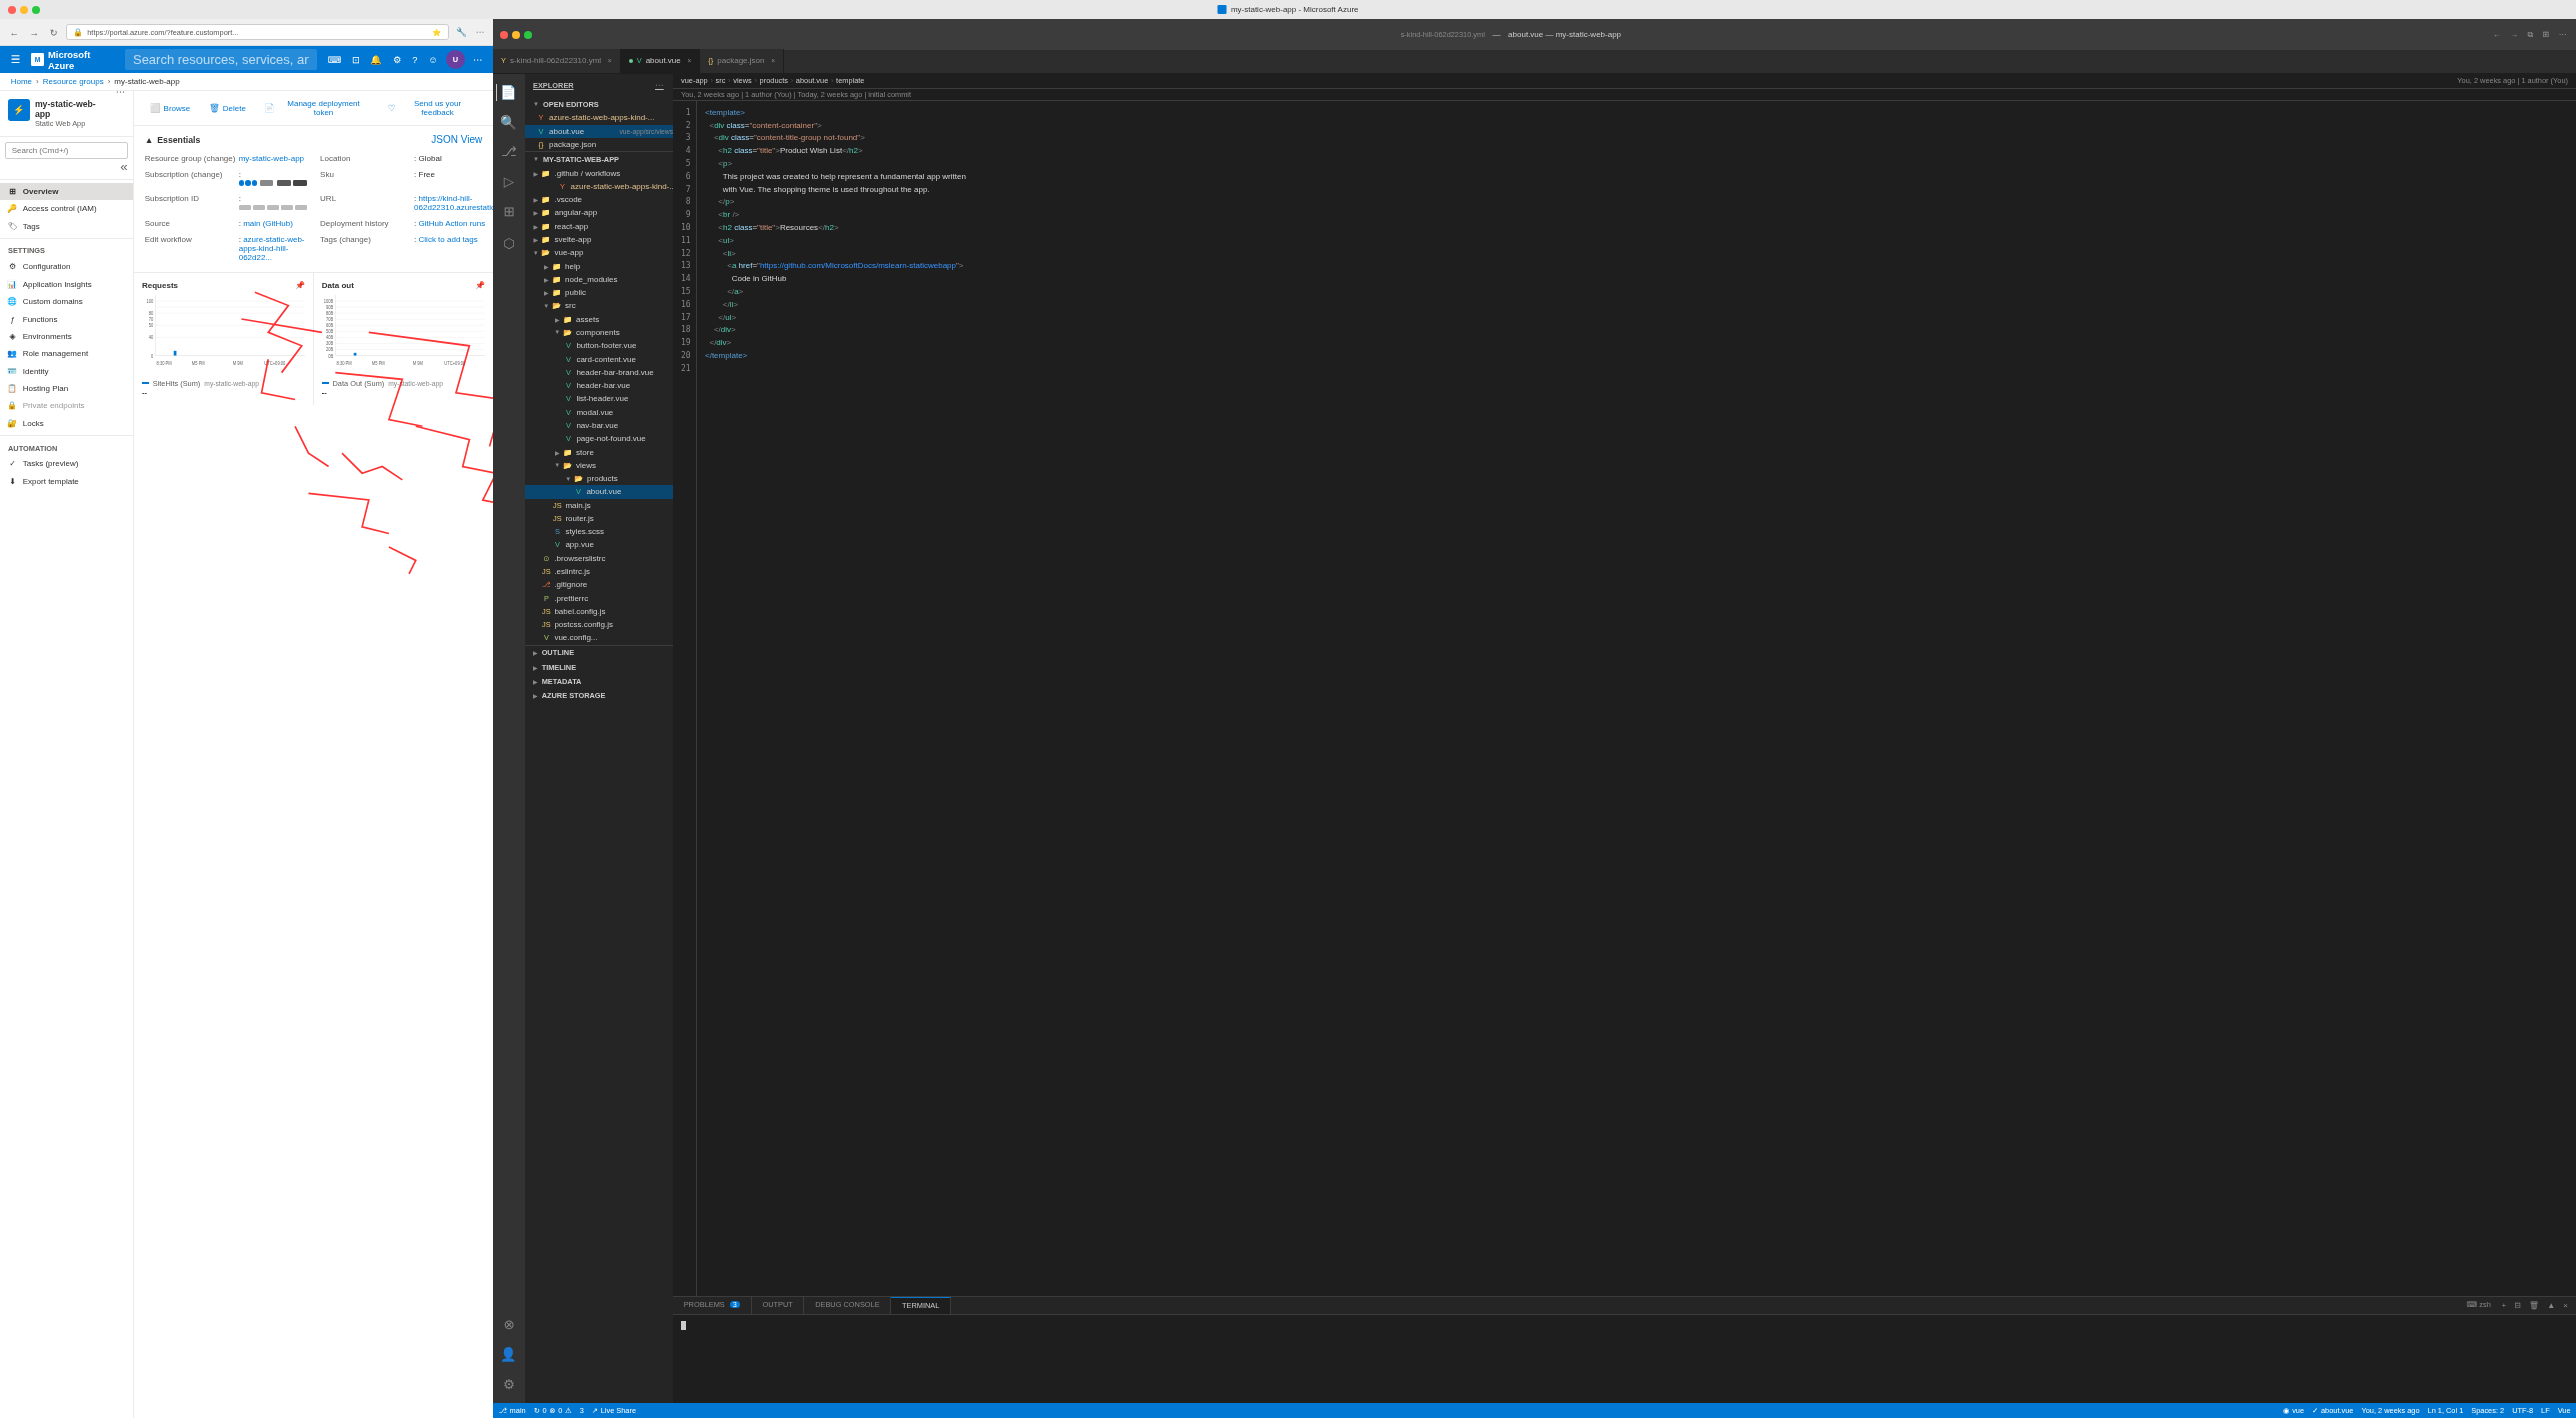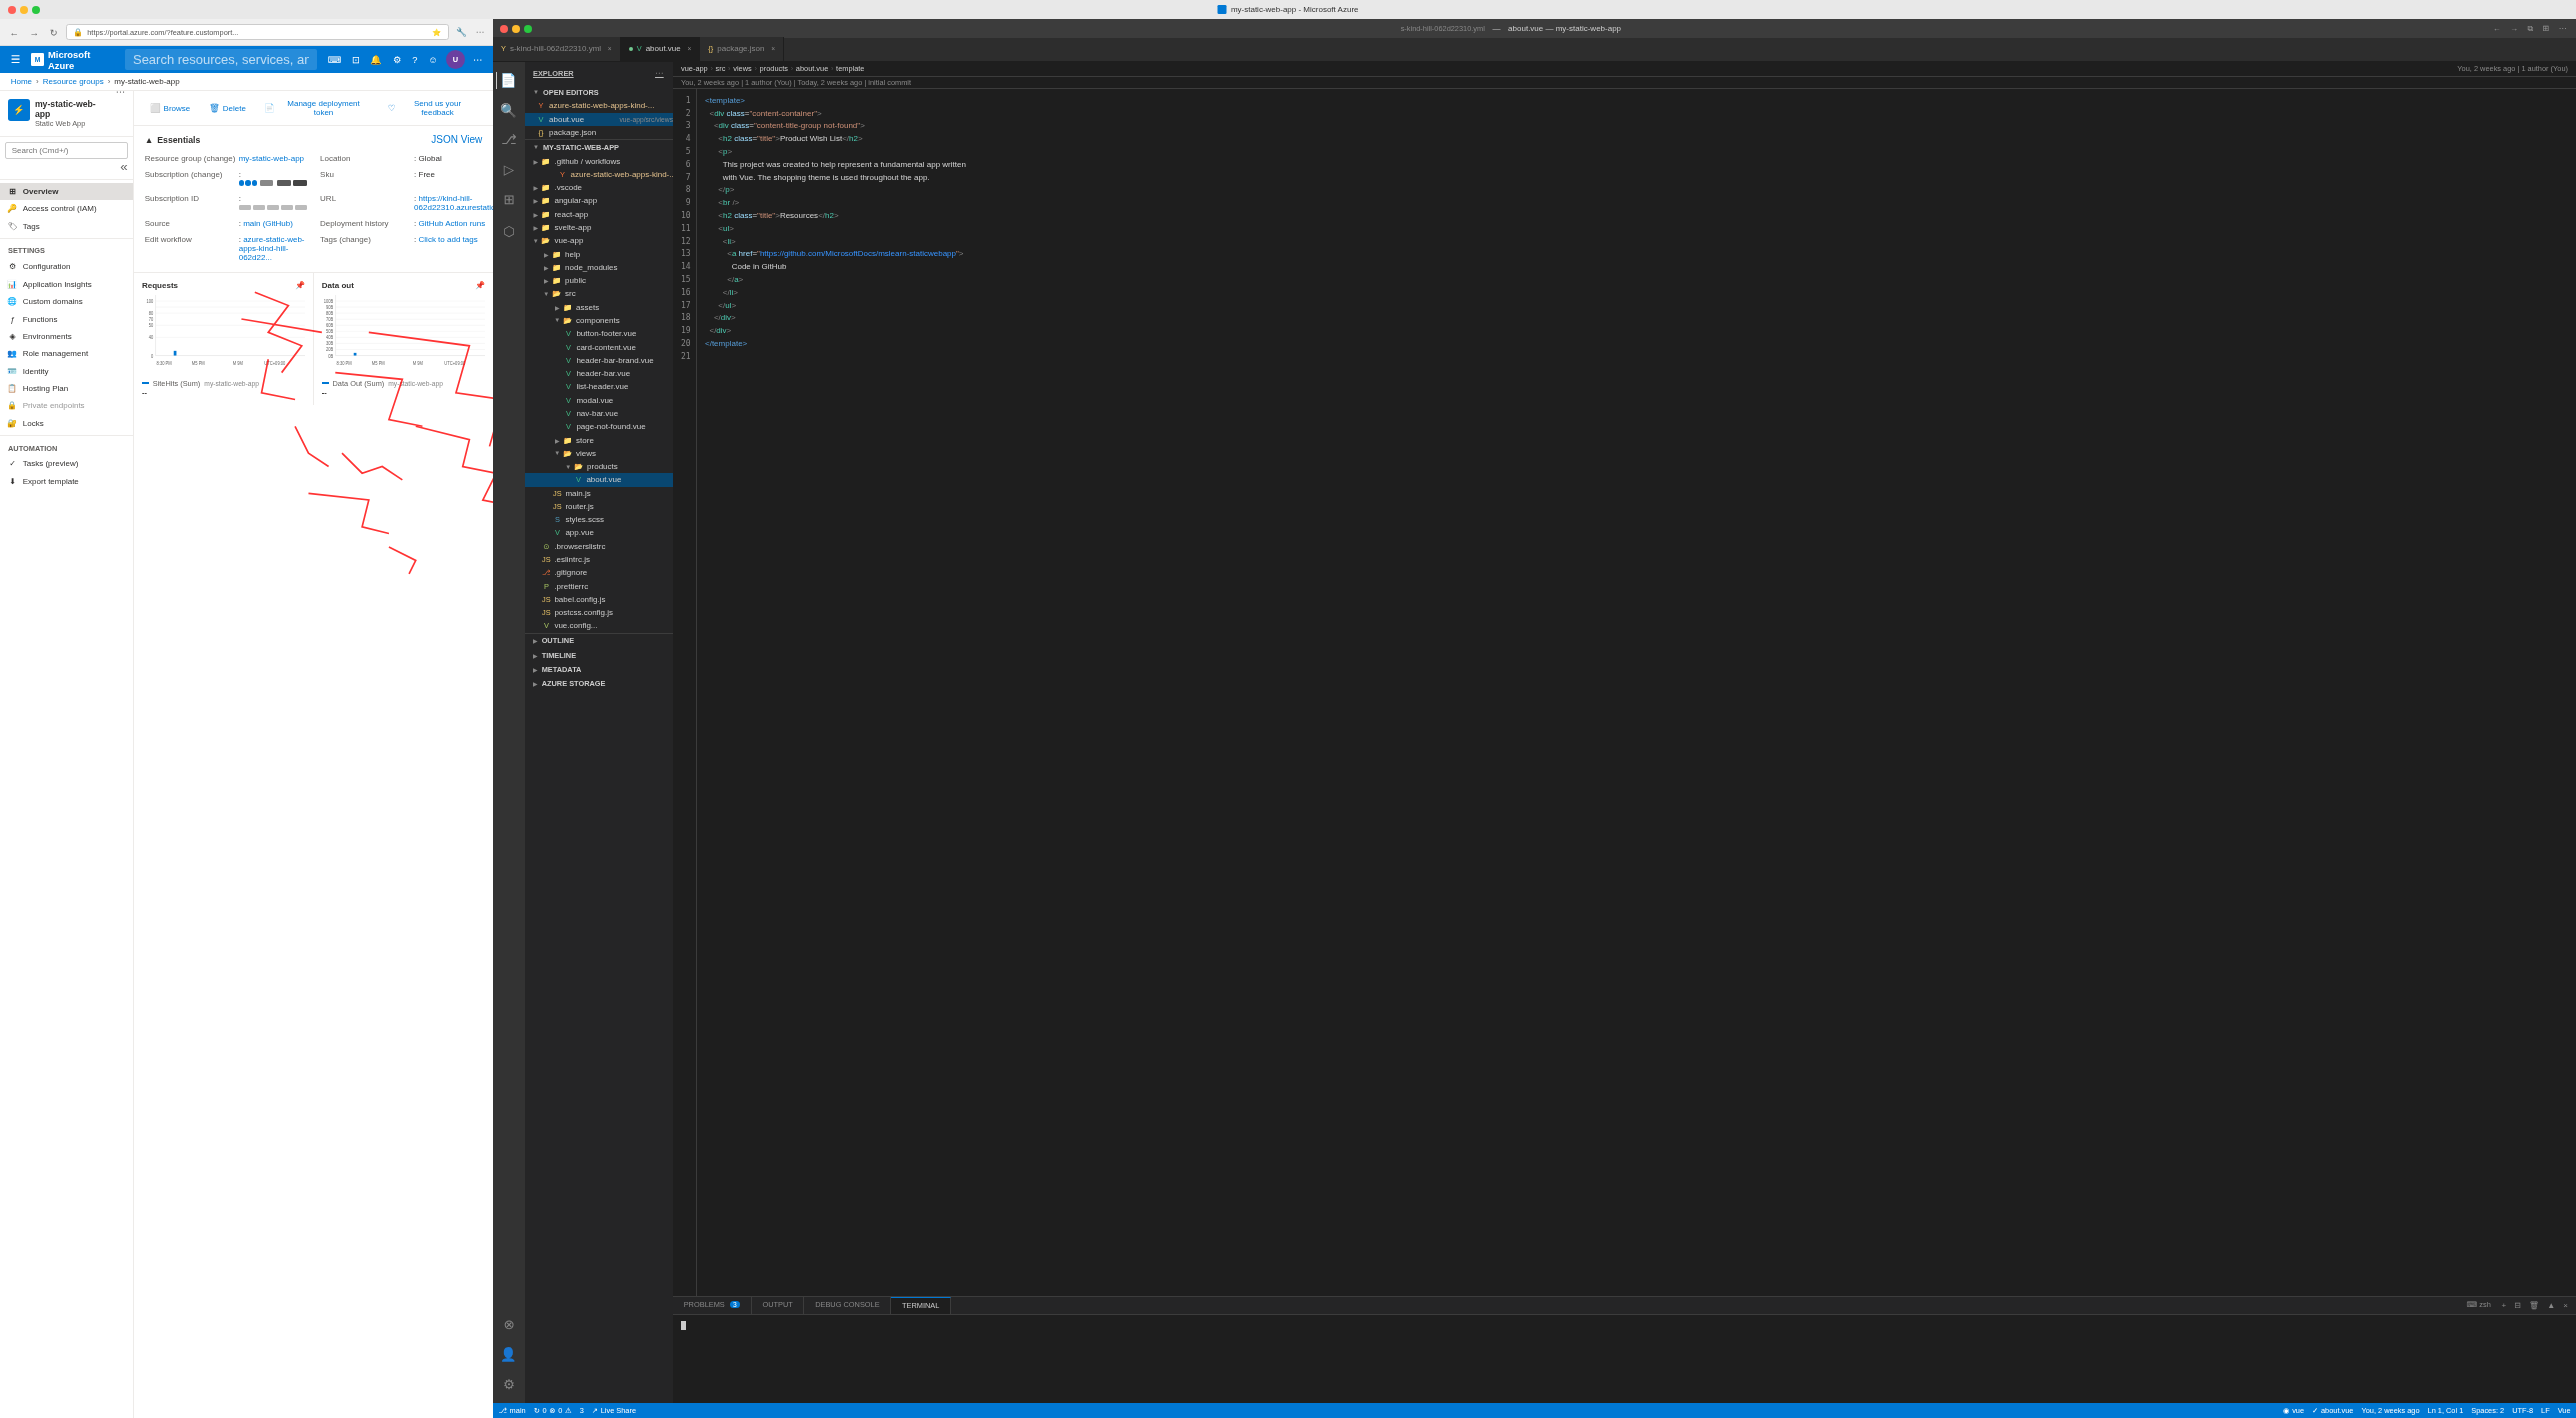--- a/index.html
+++ b/index.html
@@ -140,21 +140,21 @@
     .chart-legend { display: flex; align-items: center; gap: 4px; font-size: 7.4px; color: #605e5c; margin-top: 2.7px; }
     .legend-color { width: 6.7px; height: 2px; background: #0078d4; display: inline-block; }
     .chart-value { font-size: 7.4px; color: #323130; font-weight: 600; }
 
     
     .vscode-panel { flex: 1; display: flex; flex-direction: column; background: #1e1e1e; min-width: 0; }
 
     
     .vscode-titlebar {
       background: #3c3c3c;
-      height: 19px;
+      height: 31px;
       display: flex;
       align-items: center;
       padding: 0 6.7px;
       gap: 5.4px;
       flex-shrink: 0;
     }
     .vscode-traffic-lights { display: flex; gap: 4px; }
     .vscode-tl { width: 8px; height: 8px; border-radius: 50%; }
     .vscode-tl-red { background: #ff5f57; }
     .vscode-tl-yellow { background: #febc2e; }

